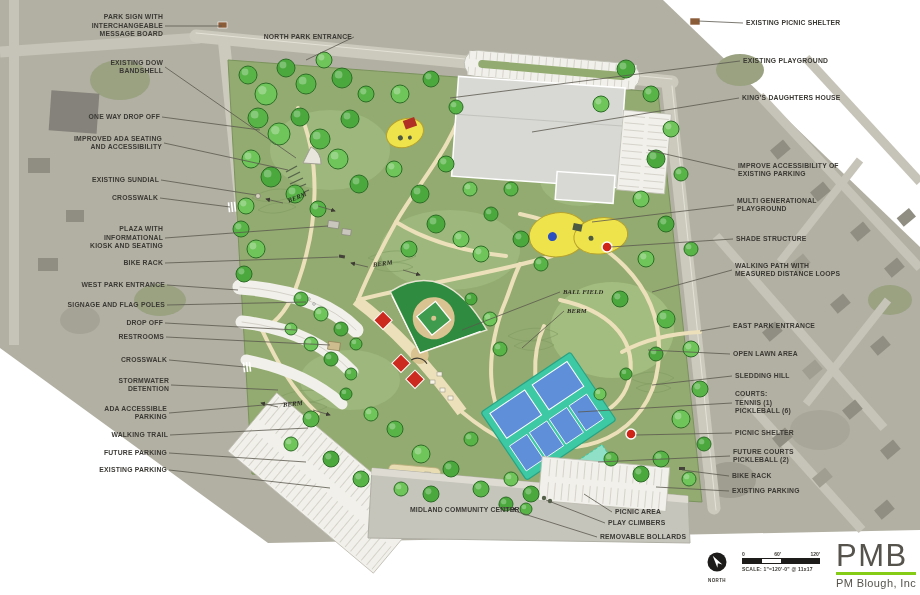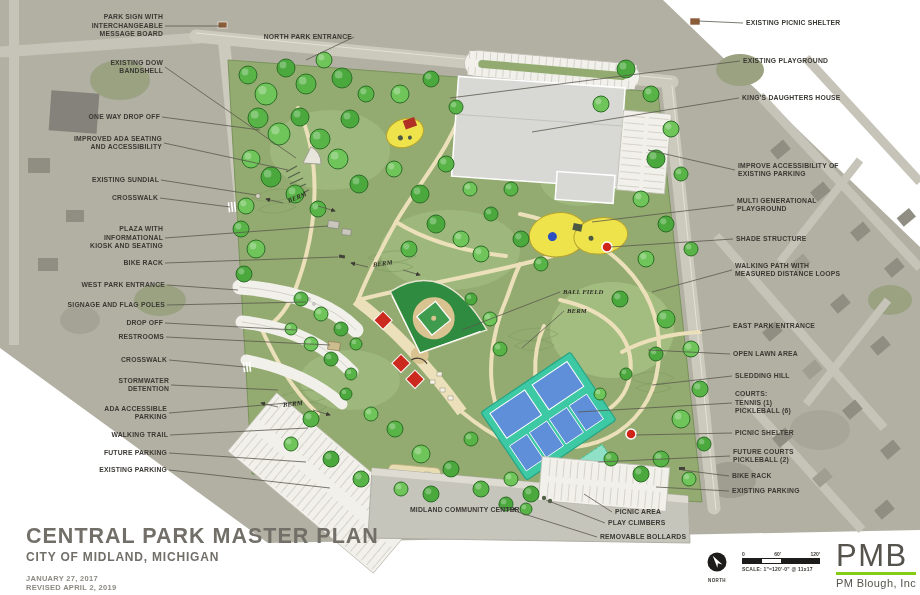--- a/index.html
+++ b/index.html
@@ -574,28 +574,20 @@
       <div class="callout inner serif" style="top: 260.75px; left: 373px; transform: rotate(-8deg); transform-origin: left center;">BERM</div>
       <div class="callout inner serif" style="top: 287.75px; left: 563px;">BALL FIELD</div>
       <div class="callout inner serif" style="top: 306.75px; left: 567px;">BERM</div>
       <div class="callout inner serif" style="top: 400.75px; left: 283px; transform: rotate(-6deg); transform-origin: left center;">BERM</div>
       <div class="callout inner" style="top: 505.75px; left: 410px;">MIDLAND COMMUNITY CENTER</div>
       <div class="callout inner" style="top: 507.75px; left: 615px;">PICNIC AREA</div>
       <div class="callout inner" style="top: 518.75px; left: 608px;">PLAY CLIMBERS</div>
       <div class="callout inner" style="top: 532.75px; left: 600px;">REMOVABLE BOLLARDS</div>
     </div>
 
-<div class="titleblock">
-  <div class="tb-title">CENTRAL PARK MASTER PLAN</div>
-  <div class="tb-sub">CITY OF MIDLAND, MICHIGAN</div>
-  <div class="tb-dates">
-    <div>JANUARY 27, 2017</div>
-    <div>REVISED APRIL 2, 2019</div>
-  </div>
-</div>
 
 <div class="compass">
   <svg width="22" height="22" viewBox="0 0 22 22">
     <circle cx="11" cy="11" r="9.5" fill="#1d1c1a"></circle>
     <path d="M11 3.5 L14 16 L11 12.5 L8 16 Z" fill="#ffffff" transform="rotate(-35 11 11)"></path>
   </svg>
   <div class="compass-label">NORTH</div>
 </div>
 
 <div class="scalebar">

